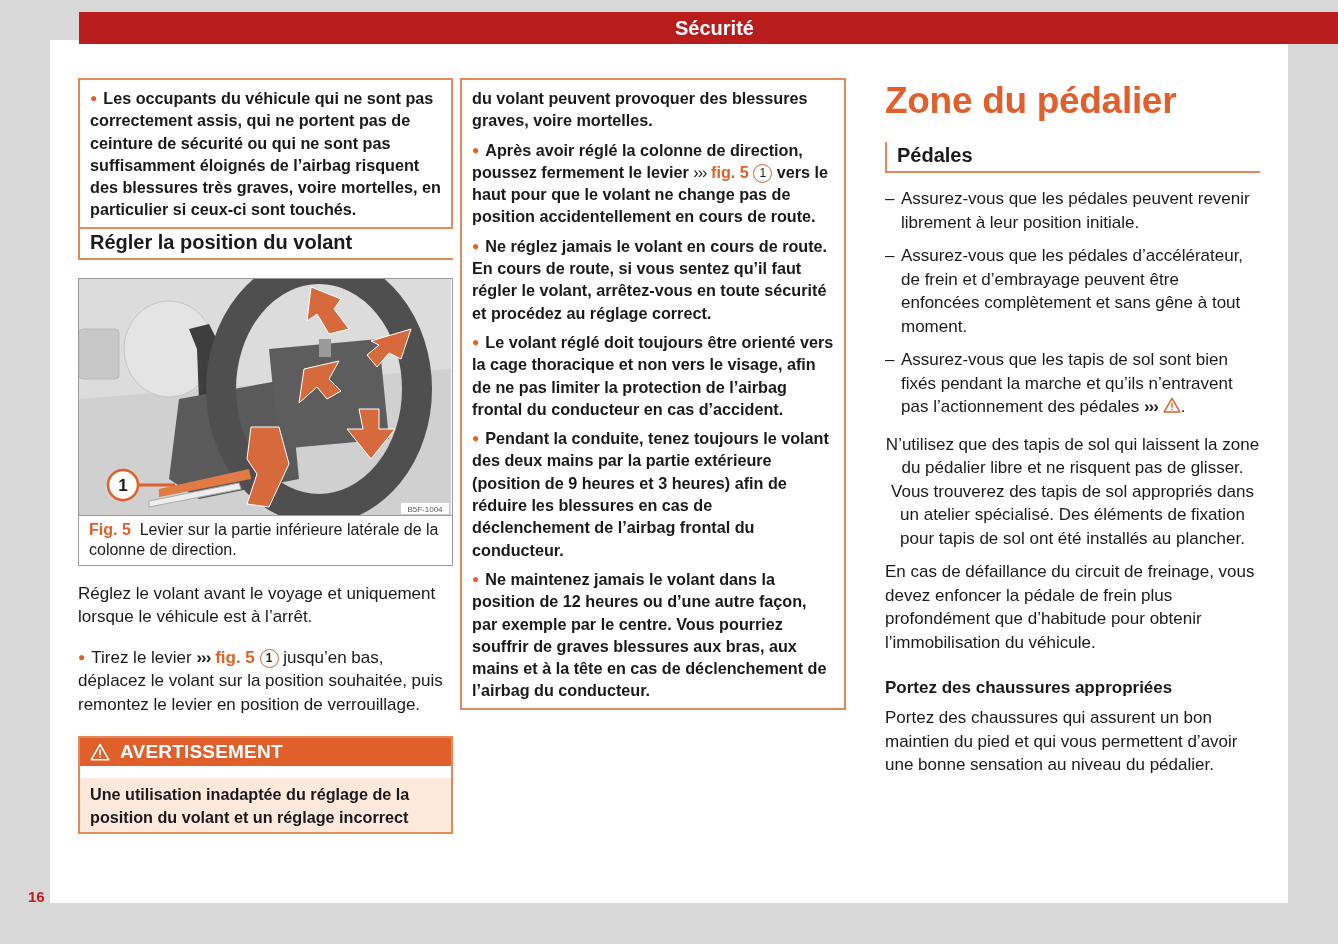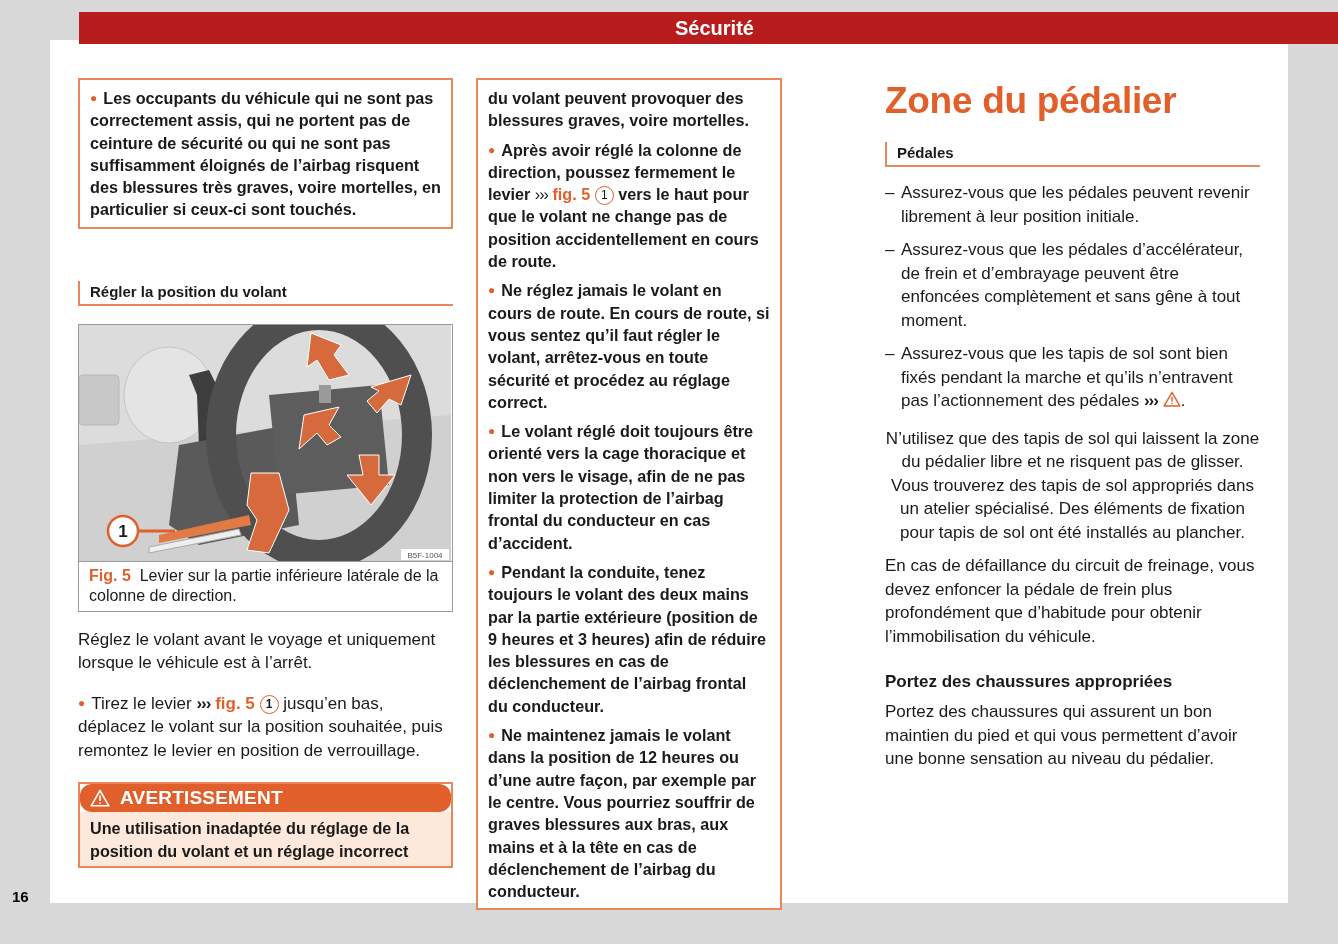--- a/index.html
+++ b/index.html
@@ -5,77 +5,77 @@
   html, body { margin: 0; padding: 0; }
   body {
     width: 1338px; height: 944px; background: #d8d8d8; position: relative; overflow: hidden;
     font-family: "Liberation Sans", "DejaVu Sans", sans-serif; color: #1a1a1a;
   }
   .page { position: absolute; left: 50px; top: 40px; width: 1238px; height: 863px; background: #ffffff; }
   .topbar {
     position: absolute; left: 79px; top: 12px; width: 1271px; height: 32px; background: #b91c1c;
     color: #fff; font-weight: bold; font-size: 20px; text-align: center; line-height: 32px;
   }
-  .pagenum { position: absolute; left: 12px; top: 888px; font-weight: bold; font-size: 15px; color: #000000; }
+  .pagenum { position: absolute; left: 28px; top: 888px; font-weight: bold; font-size: 15px; color: #b91c1c; }
 
   .col { position: absolute; }
   .col1 { left: 78px; top: 78px; width: 375px; }
-  .col2 { left: 476px; top: 78px; width: 306px; }
+  .col2 { left: 460px; top: 78px; width: 386px; }
   .col3 { left: 885px; top: 78px; width: 375px; }
 
   .warnbox {
     background: #ffffff; border: 2px solid #e8885a; box-sizing: border-box;
     padding: 7px 10px 6px 10px; font-weight: bold; font-size: 16.2px; line-height: 22.3px;
   }
   .warnbox p { margin: 0 0 7px 0; }
   .warnbox p:last-child { margin-bottom: 0; }
   .bullet { color: #e05f2a; font-size: 12px; vertical-align: 2px; margin-right: 6px; }
   .orange { color: #e05f2a; font-weight: bold; }
   .circ {
     display: inline-block; width: 17px; height: 17px; border: 1.6px solid #e05f2a; border-radius: 50%;
     font-size: 12px; line-height: 17px; text-align: center; color: #1a1a1a; font-weight: bold; vertical-align: 1px;
     box-sizing: content-box;
   }
   .arrows { font-weight: bold; letter-spacing: -1px; }
 
   .h2 {
-    font-weight: bold; font-size: 15px; border-left: 2px solid #e8885a; border-bottom: 2px solid #e8885a;
+    font-weight: bold; font-size: 20px; border-left: 2px solid #e8885a; border-bottom: 2px solid #e8885a;
     padding: 2px 0 4px 10px; margin: 0;
   }
   .figure { margin-top: 18px; border: 1.5px solid #9a9a9a; width: 375px; box-sizing: border-box; }
   .figure svg { display: block; }
   .caption { padding: 4px 8px 5px 10px; font-size: 16px; line-height: 20px; border-top: 1px solid #9a9a9a; }
   .body { font-size: 17px; line-height: 23.5px; margin: 0; }
   .avert { border: 2px solid #e8885a; margin-top: 20px; }
   .avert-head {
     background: #e05f2a; color: #fff; font-weight: bold; font-size: 19px; padding: 3px 10px 3px 10px;
-    display: flex; align-items: center; gap: 10px; letter-spacing: 0.2px; border-radius: 12px;
+    display: flex; align-items: center; gap: 10px; letter-spacing: 0.2px;
   }
   .avert-body {
-    background: #fde9dc; padding: 5px 10px 4px 10px; font-weight: bold; font-size: 16.2px; line-height: 22.3px;
+    background: #fde9dc; padding: 5px 10px 4px 10px; font-weight: bold; font-size: 16.2px; line-height: 22.3px; margin-top: 12px;
   }
 
   .h1 { font-weight: bold; font-size: 37px; color: #e05f2a; margin: 0; letter-spacing: -0.3px; }
   .dashlist { list-style: none; margin: 0; padding: 0; }
   .dashlist li { position: relative; padding-left: 16px; font-size: 17px; line-height: 23.5px; margin-bottom: 10px; }
   .dashlist li::before { content: "–"; position: absolute; left: 0; top: 0; }
   .subh { font-weight: bold; font-size: 17px; margin: 0; }
 </style>
 </head>
 <body>
 
 <div class="page"></div>
 <div class="topbar">Sécurité</div>
 
 <div class="col col1">
   <div class="warnbox">
     <p><span class="bullet">●</span><span>Les occupants du véhicule qui ne sont pas correctement assis, qui ne portent pas de ceinture de sécurité ou qui ne sont pas suffisamment éloignés de l’airbag risquent des blessures très graves, voire mortelles, en particulier si ceux-ci sont touchés.</span></p>
   </div>
 
-  <h2 class="h2" style="margin-top:52px;">Régler la position du volant</h2>
+  <h2 class="h2" style="">Régler la position du volant</h2>
 
   <div class="figure">
     <svg width="372" height="236" viewBox="0 0 372 236">
       <rect x="0" y="0" width="372" height="236" fill="#dcdcdc"></rect>
       <path d="M0 120 L372 90 L372 236 L0 236 Z" fill="#d0d0d0"></path>
       <rect x="0" y="50" width="40" height="50" rx="4" fill="#c8c8c8" stroke="#b8b8b8"></rect>
       <ellipse cx="90" cy="70" rx="45" ry="48" fill="#e4e4e4" stroke="#c4c4c4"></ellipse>
       <path d="M110 50 L130 45 L140 65 L132 120 L120 122 L118 70 Z" fill="#3e3e3e"></path>
       <circle cx="128" cy="120" r="9" fill="#3a3a3a"></circle>
       <path d="M100 120 L210 100 L220 200 L120 220 L90 200 Z" fill="#5a5a5a"></path>

